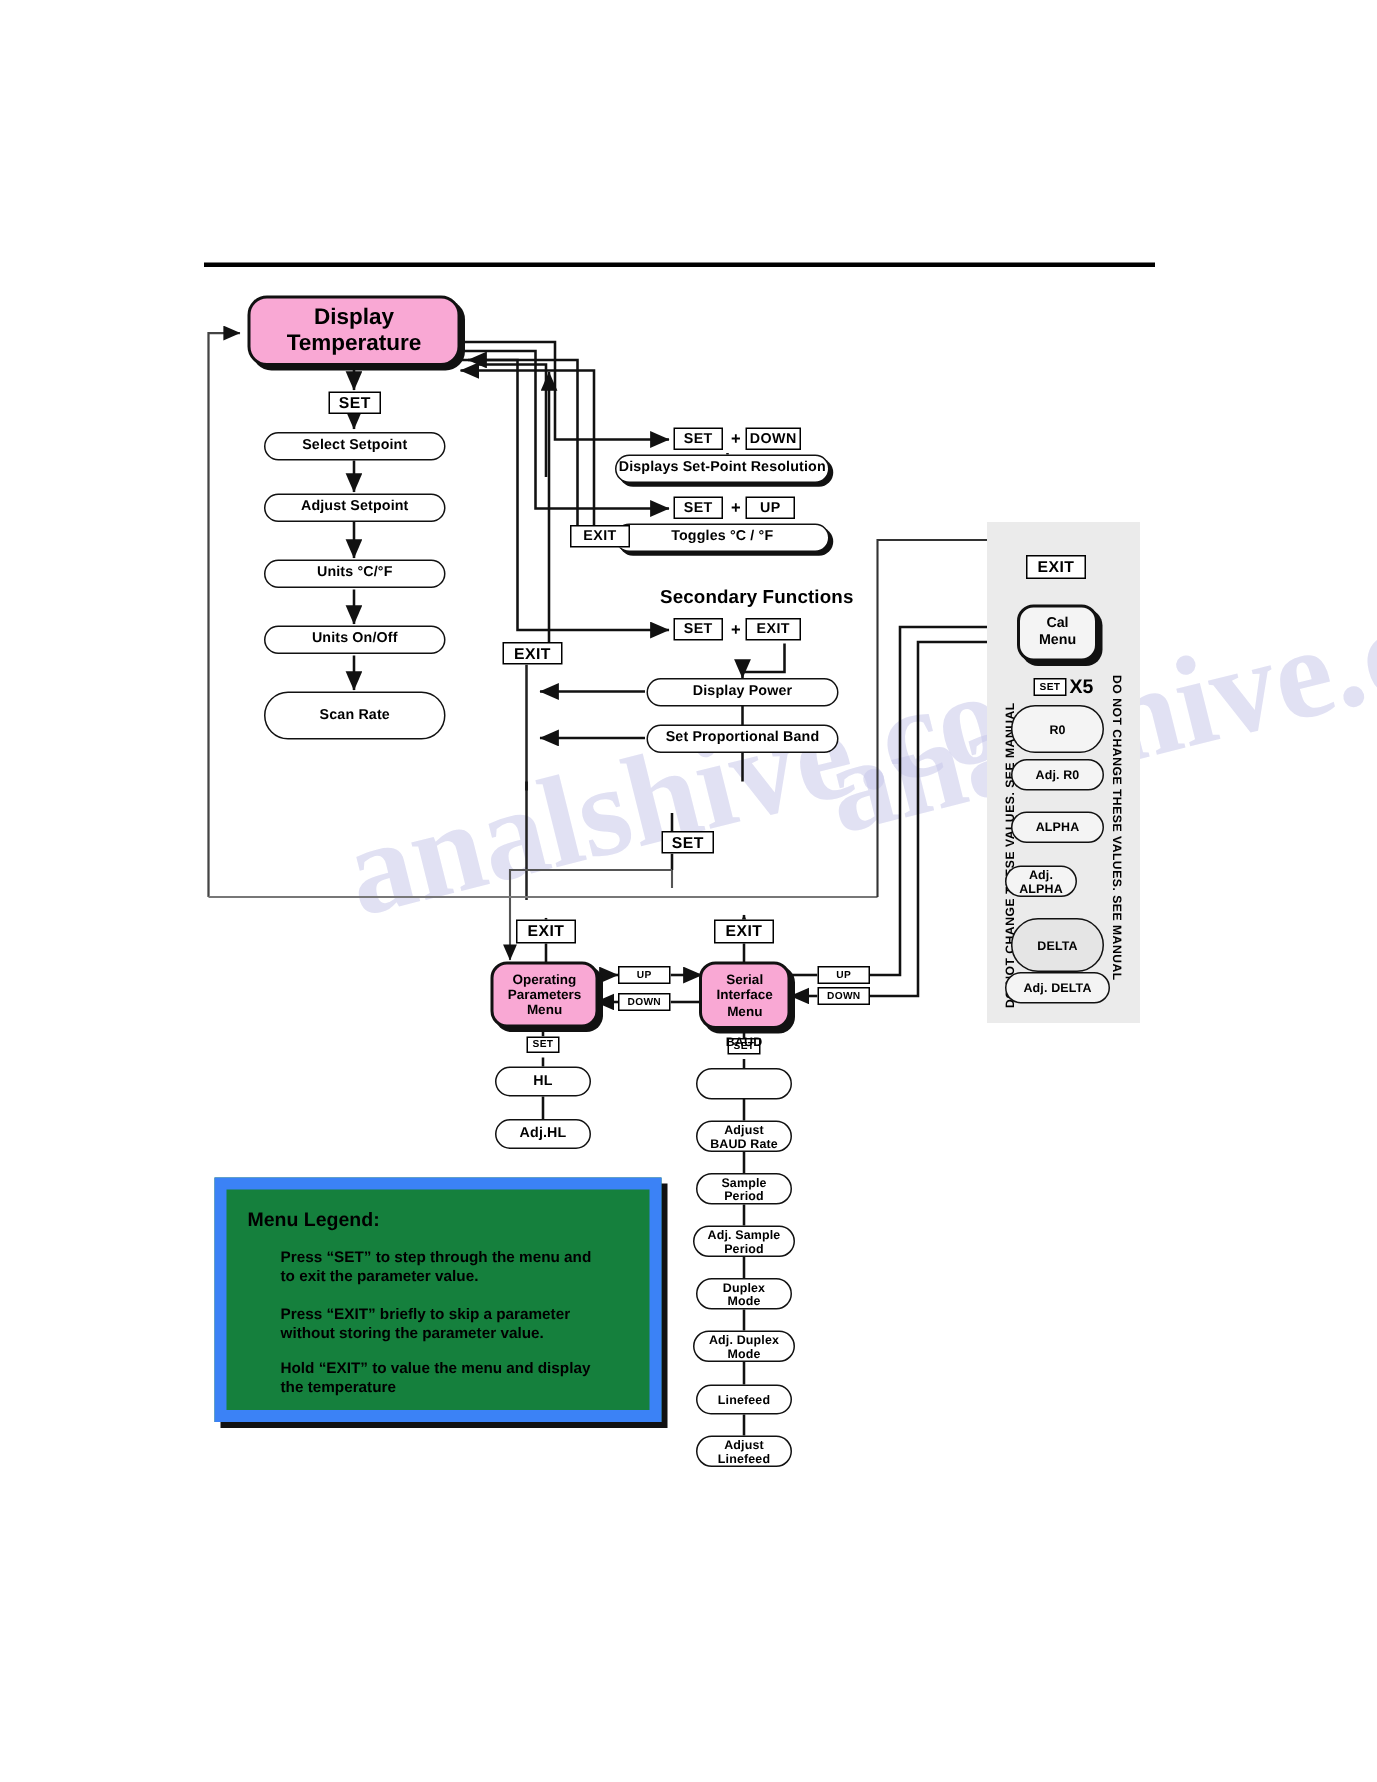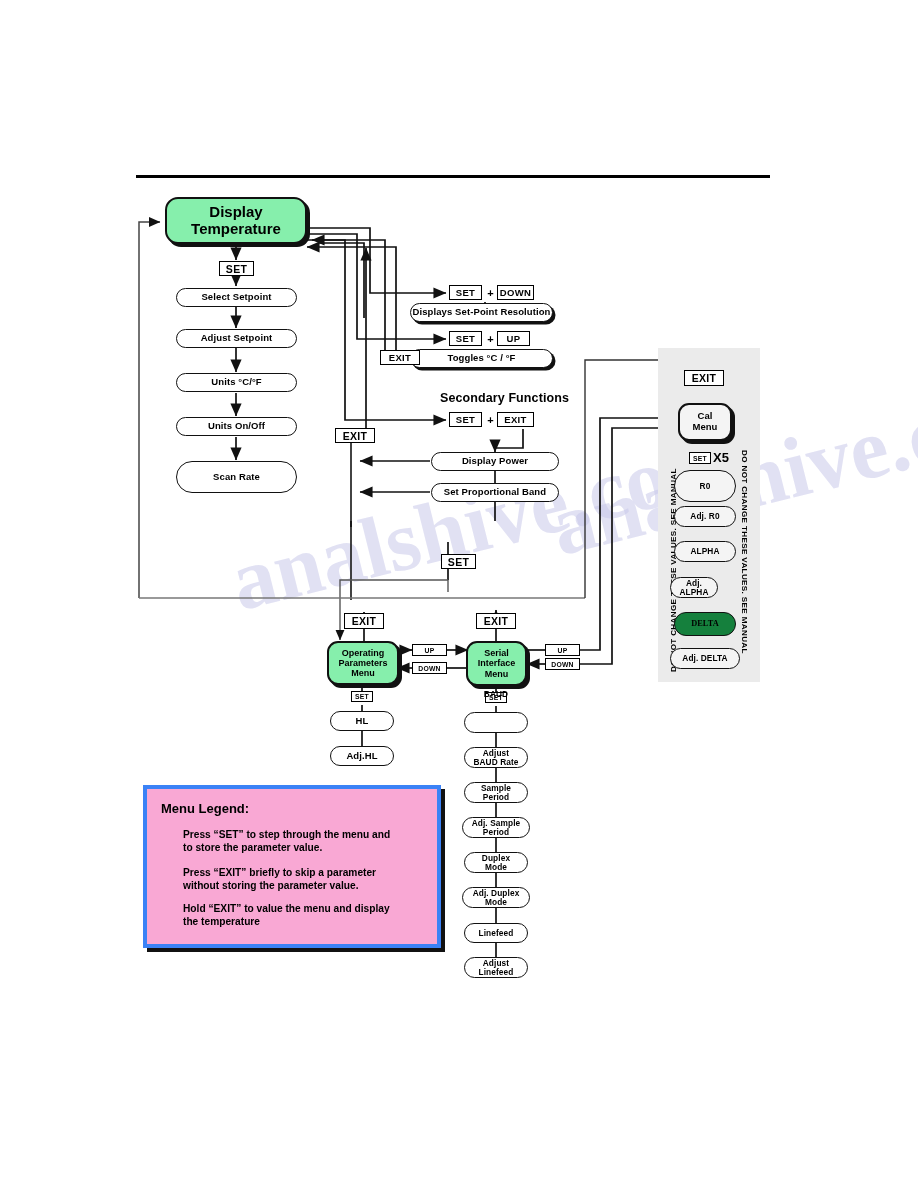--- a/index.html
+++ b/index.html
@@ -22,21 +22,21 @@
   
   .pill{
     border:1.6px solid #111;border-radius:999px;background:#fff;
     font-size:9.5px;font-weight:bold;letter-spacing:.1px;line-height:1.08;
   }
   .pill.shadow{box-shadow:2.5px 2.5px 0 #111;}
   .pill.small{font-size:8.3px;}
 
   
   .rbox{
-    border:2.2px solid #111;border-radius:11px;background:#86efac;
+    border:2.2px solid #111;border-radius:11px;background:#f9a8d4;
     font-size:10px;font-weight:bold;line-height:1.12;
     box-shadow:3px 3px 0 #111;
   }
   .rbox.big{font-size:15px;border-radius:13px;}
 
   
   .key{
     border:1.5px solid #000;background:#fff;border-radius:0;
     font-size:9.5px;font-weight:bold;letter-spacing:.3px;
   }
@@ -49,21 +49,21 @@
   .panel{position:absolute;background:#ebebeb;}
   .vtext{
     position:absolute;font-size:8.1px;font-weight:bold;letter-spacing:.35px;
     white-space:nowrap;transform-origin:0 0;
   }
   .vtext.up{transform:rotate(-90deg);}
   .vtext.down{transform:rotate(90deg);}
 
   
   .legend{
-    position:absolute;border:4px solid #3b82f6;background:#f9a8d4;
+    position:absolute;border:8px solid #3b82f6;background:#15803d;
     box-shadow:4px 4px 0 #111;box-sizing:border-box;
   }
   .legend h3{margin:0;font-size:13px;font-weight:bold;}
   .legend p{margin:0;font-size:10.2px;font-weight:bold;line-height:1.28;}
   .legend .body{padding-left:22px;}
   .legend .gap{height:12px;}
   .legend .gap2{height:10px;}
 
   .secfn{position:absolute;font-size:12.5px;font-weight:bold;letter-spacing:.1px;}
 
@@ -294,29 +294,29 @@
     <span>Menu</span>
   </div>
 
   <div class="node key tiny" style="left:689px;top:452px;width:22px;height:12px;">SET</div>
   <div class="x5" style="position:absolute;left:713px;top:450px;">X5</div>
 
   <div class="node pill small" style="left:674px;top:470px;width:62px;height:32px;background:#f4f4f4;">R0</div>
   <div class="node pill small" style="left:674px;top:506px;width:62px;height:21px;background:#f4f4f4;">Adj. R0</div>
   <div class="node pill small" style="left:674px;top:541px;width:62px;height:21px;background:#f4f4f4;">ALPHA</div>
   <div class="node pill small" style="left:670px;top:577px;width:48px;height:21px;background:#f4f4f4;">Adj. ALPHA</div>
-  <div class="node pill small" style="left:674px;top:612px;width:62px;height:24px;background:#15803d;font-family:Liberation Serif, serif;">DELTA</div>
+  <div class="node pill small" style="left:674px;top:612px;width:62px;height:36px;background:#e5e5e5;">DELTA</div>
   <div class="node pill small" style="left:670px;top:648px;width:70px;height:21px;background:#f4f4f4;">Adj. DELTA</div>
 
   <div class="legend" style="left:143px;top:785px;width:298px;height:163px;padding:12px 14px;">
     <h3>Menu Legend:</h3>
     <div class="gap"></div>
     <div class="body">
       <p>Press “SET” to step through the menu and</p>
-      <p>to store the parameter value.</p>
+      <p>to exit the parameter value.</p>
       <div class="gap"></div>
       <p>Press “EXIT” briefly to skip a parameter</p>
       <p>without storing the parameter value.</p>
       <div class="gap2"></div>
       <p>Hold “EXIT” to value the menu and display</p>
       <p>the temperature</p>
     </div>
   </div>
 
 </div>

